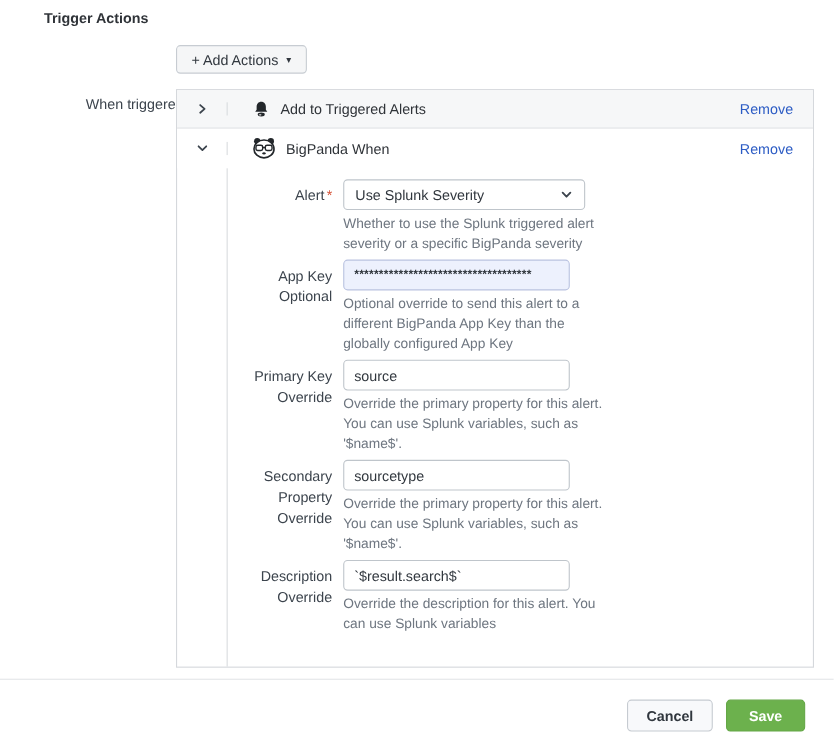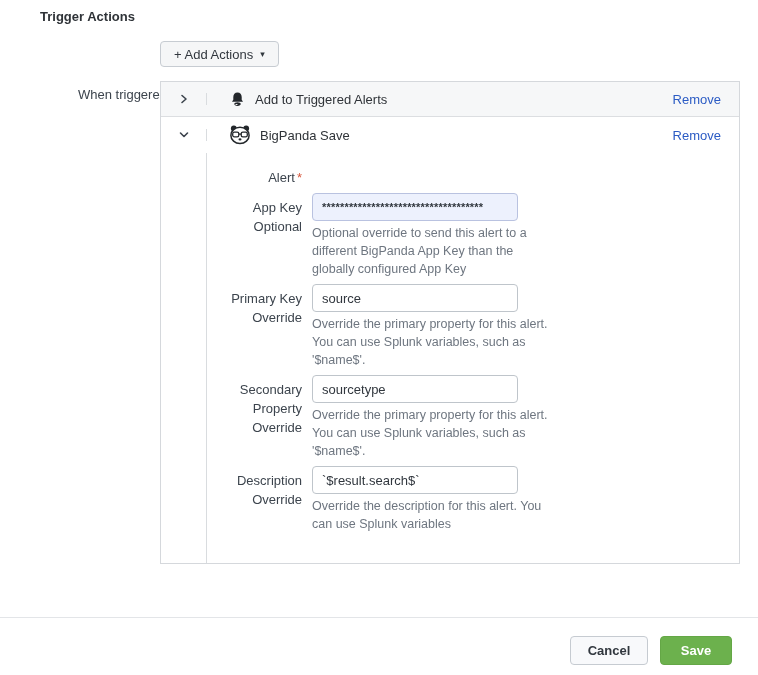--- a/index.html
+++ b/index.html
@@ -118,33 +118,42 @@
     <div class="row-main">
       <svg width="22" height="20" viewBox="0 0 22 20">
         <circle cx="4.8" cy="3.4" r="2.9" fill="#23272b"></circle>
         <circle cx="17.2" cy="3.4" r="2.9" fill="#23272b"></circle>
         <ellipse cx="11" cy="10.4" rx="9.1" ry="8.1" fill="#ffffff" stroke="#23272b" stroke-width="1.5"></ellipse>
         <rect x="3.7" y="7.1" width="6.1" height="4.7" rx="1.6" fill="none" stroke="#23272b" stroke-width="1.3"></rect>
         <rect x="12.2" y="7.1" width="6.1" height="4.7" rx="1.6" fill="none" stroke="#23272b" stroke-width="1.3"></rect>
         <path d="M9.8 9.1 L12.2 9.1" stroke="#23272b" stroke-width="1.3"></path>
         <ellipse cx="11" cy="14.4" rx="1.5" ry="1.1" fill="#23272b"></ellipse>
       </svg>
-      <span class="action-title">BigPanda Save</span>
+      <span class="action-title">BigPanda When</span>
       <span class="spacer"></span>
       <a class="remove-link">Remove</a>
     </div>
   </div>
 
   <div class="expand-body">
     <div class="body-gutter"></div>
     <div class="form-area">
 
       <div class="field">
         <div class="f-label">
           <span>Alert</span><span class="req">*</span>
+        </div>
+        <div class="f-main">
+          <div class="control-select">
+            <span>Use Splunk Severity</span>
+            <svg width="12" height="12" viewBox="0 0 12 12">
+              <path d="M2.5 4.2 L6 7.8 L9.5 4.2" fill="none" stroke="#3c444d" stroke-width="1.7" stroke-linecap="round" stroke-linejoin="round"></path>
+            </svg>
+          </div>
+          <div class="help">Whether to use the Splunk triggered alert severity or a specific BigPanda severity</div>
         </div>
       </div>
 
       <div class="field">
         <div class="f-label">App Key Optional</div>
         <div class="f-main">
           <input class="control masked" type="text" value="************************************" style="">
           <div class="help">Optional override to send this alert to a different BigPanda App Key than the globally configured App Key</div>
         </div>
       </div>

